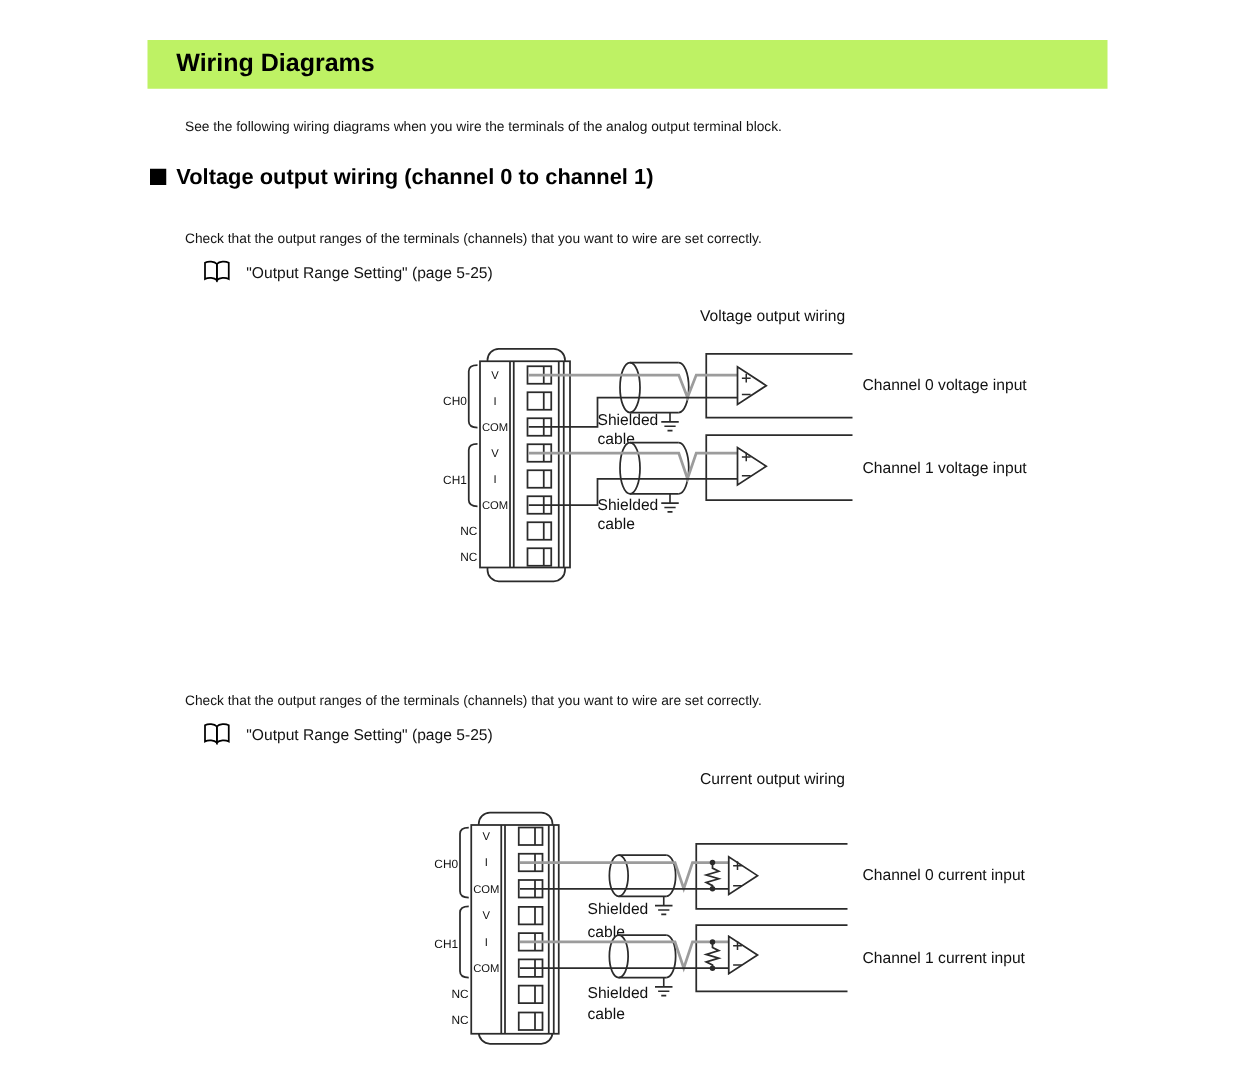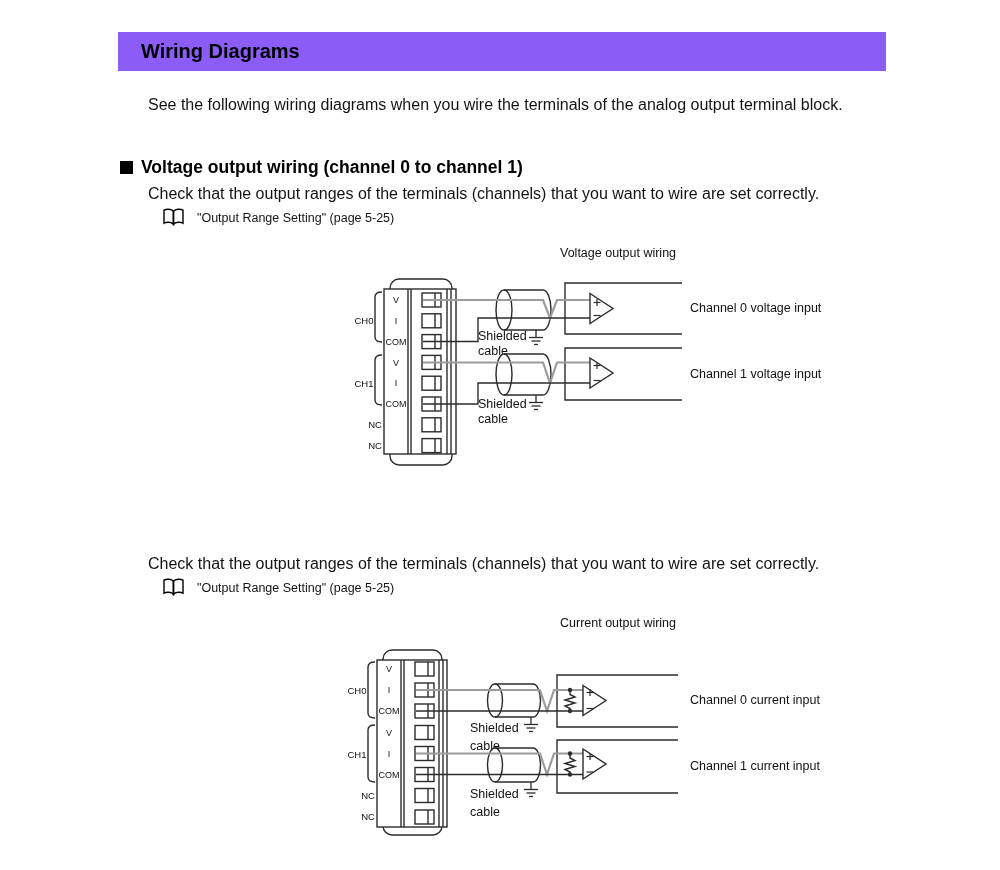--- a/index.html
+++ b/index.html
@@ -1,22 +1,22 @@
 <!DOCTYPE html>
 <html><head>
 <meta charset="utf-8">
 <style>
   html,body{margin:0;padding:0;background:#fff;}
   #page{position:relative;width:1000px;height:870px;background:#ffffff;
         font-family:"Liberation Sans",sans-serif;color:#111;overflow:hidden;}
   .abs{position:absolute;}
-  #titlebar{left:118px;top:32px;width:768px;height:39px;background:#8b5cf6;
+  #titlebar{left:118px;top:32px;width:768px;height:39px;background:#bef264;
             display:flex;align-items:center;}
   #titlebar .t{font-size:20px;font-weight:bold;padding-left:23px;color:#000;}
-  .bodytext{font-size:16px;color:#141414;}
+  .bodytext{font-size:11px;color:#141414;}
   .sec-head{display:flex;align-items:center;gap:8px;}
   .sq{width:13px;height:13px;background:#000;flex:0 0 auto;}
   .sec-head .h{font-size:17.5px;font-weight:bold;color:#000;}
   .refline{display:flex;align-items:center;gap:12px;}
   .refline .r{font-size:12.5px;color:#141414;}
   
   .ln{fill:none;stroke:#2b2b2b;stroke-width:1.4;}
   .lnw{fill:#ffffff;stroke:#2b2b2b;stroke-width:1.4;}
   .wireg{fill:none;stroke:#9c9c9c;stroke-width:2.2;}
   .wireb{fill:none;stroke:#2b2b2b;stroke-width:1.4;}
@@ -29,21 +29,21 @@
 <body>
 
 <div id="page">
 
   <div class="abs" id="titlebar">
     <div class="t">Wiring Diagrams</div>
   </div>
 
   <div class="abs bodytext" style="left:148px;top:96px;width:780px;">See the following wiring diagrams when you wire the terminals of the analog output terminal block.</div>
 
-  <div class="abs sec-head" style="left:120px;top:157px;">
+  <div class="abs sec-head" style="left:120px;top:131px;">
     <div class="sq"></div>
     <div class="h">Voltage output wiring (channel 0 to channel 1)</div>
   </div>
   <div class="abs bodytext" style="left:148px;top:185px;width:800px;">Check that the output ranges of the terminals (channels) that you want to wire are set correctly.</div>
   <div class="abs refline" style="left:162px;top:208px;">
     <svg width="23" height="19" viewBox="0 0 23 19">
       <path d="M11.5 3.2 C 9.5 0.9, 4.5 0.8, 2 2.2 L 2 15.2 C 4.5 13.8, 9.5 13.9, 11.5 16.2 Z" fill="#fff" stroke="#000" stroke-width="1.4"></path>
       <path d="M11.5 3.2 C 13.5 0.9, 18.5 0.8, 21 2.2 L 21 15.2 C 18.5 13.8, 13.5 13.9, 11.5 16.2 Z" fill="#fff" stroke="#000" stroke-width="1.4"></path>
       <line x1="11.5" y1="3.2" x2="11.5" y2="16.2" stroke="#000" stroke-width="1.4"></line>
     </svg>

